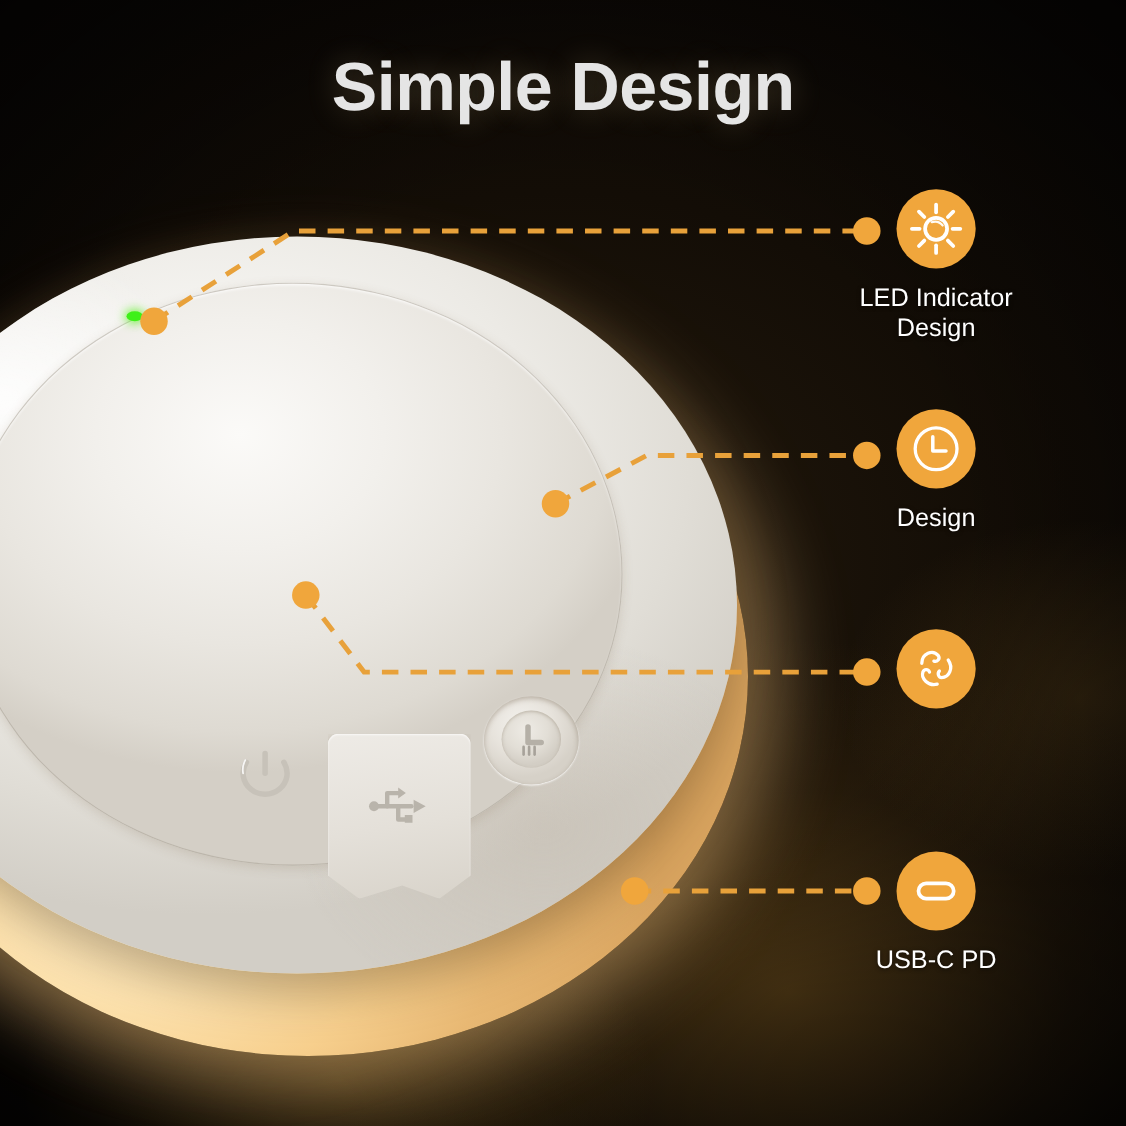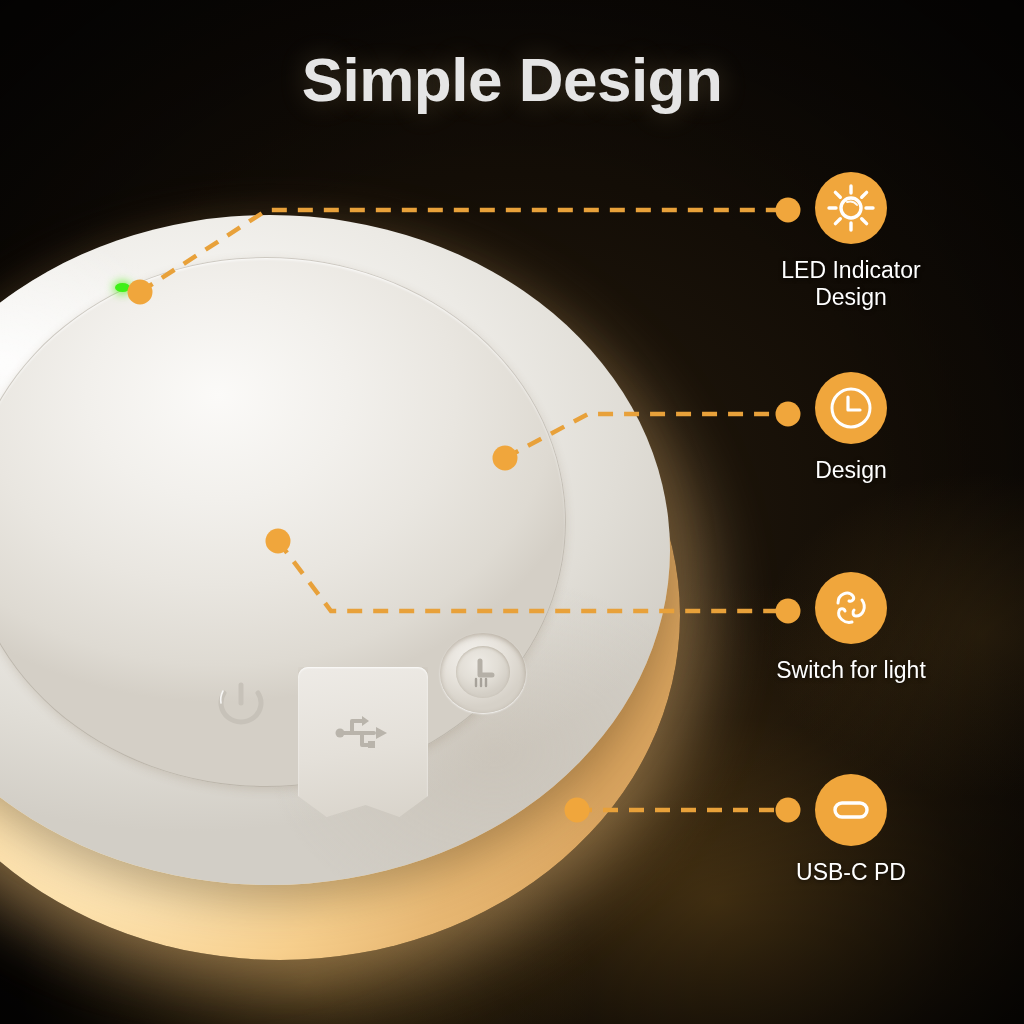--- a/index.html
+++ b/index.html
@@ -248,21 +248,20 @@
     <div class="feature-icon">
       <svg width="50" height="50" viewBox="0 0 50 50">
         <g fill="none" stroke="#ffffff" stroke-width="3" stroke-linecap="round" stroke-linejoin="round">
           <path d="M12 20 C12 11, 22 7, 27 13 C29 16, 26 19, 23 18"></path>
           <path d="M36 17 C41 24, 37 33, 30 33 C27 33, 26 29, 28 27"></path>
           <path d="M26 39 C18 41, 11 34, 13 28 C14 25, 18 25, 19 28"></path>
         </g>
       </svg>
     </div>
     <div class="feature-label">
-      <div>Switch for light</div>
     </div>
   </div>
 
   <div class="feature" id="feature-3">
     <div class="feature-icon">
       <svg width="50" height="50" viewBox="0 0 50 50">
         <rect x="9" y="18" width="32" height="14" rx="7" ry="7" fill="none" stroke="#ffffff" stroke-width="3.4"></rect>
       </svg>
     </div>
     <div class="feature-label">

